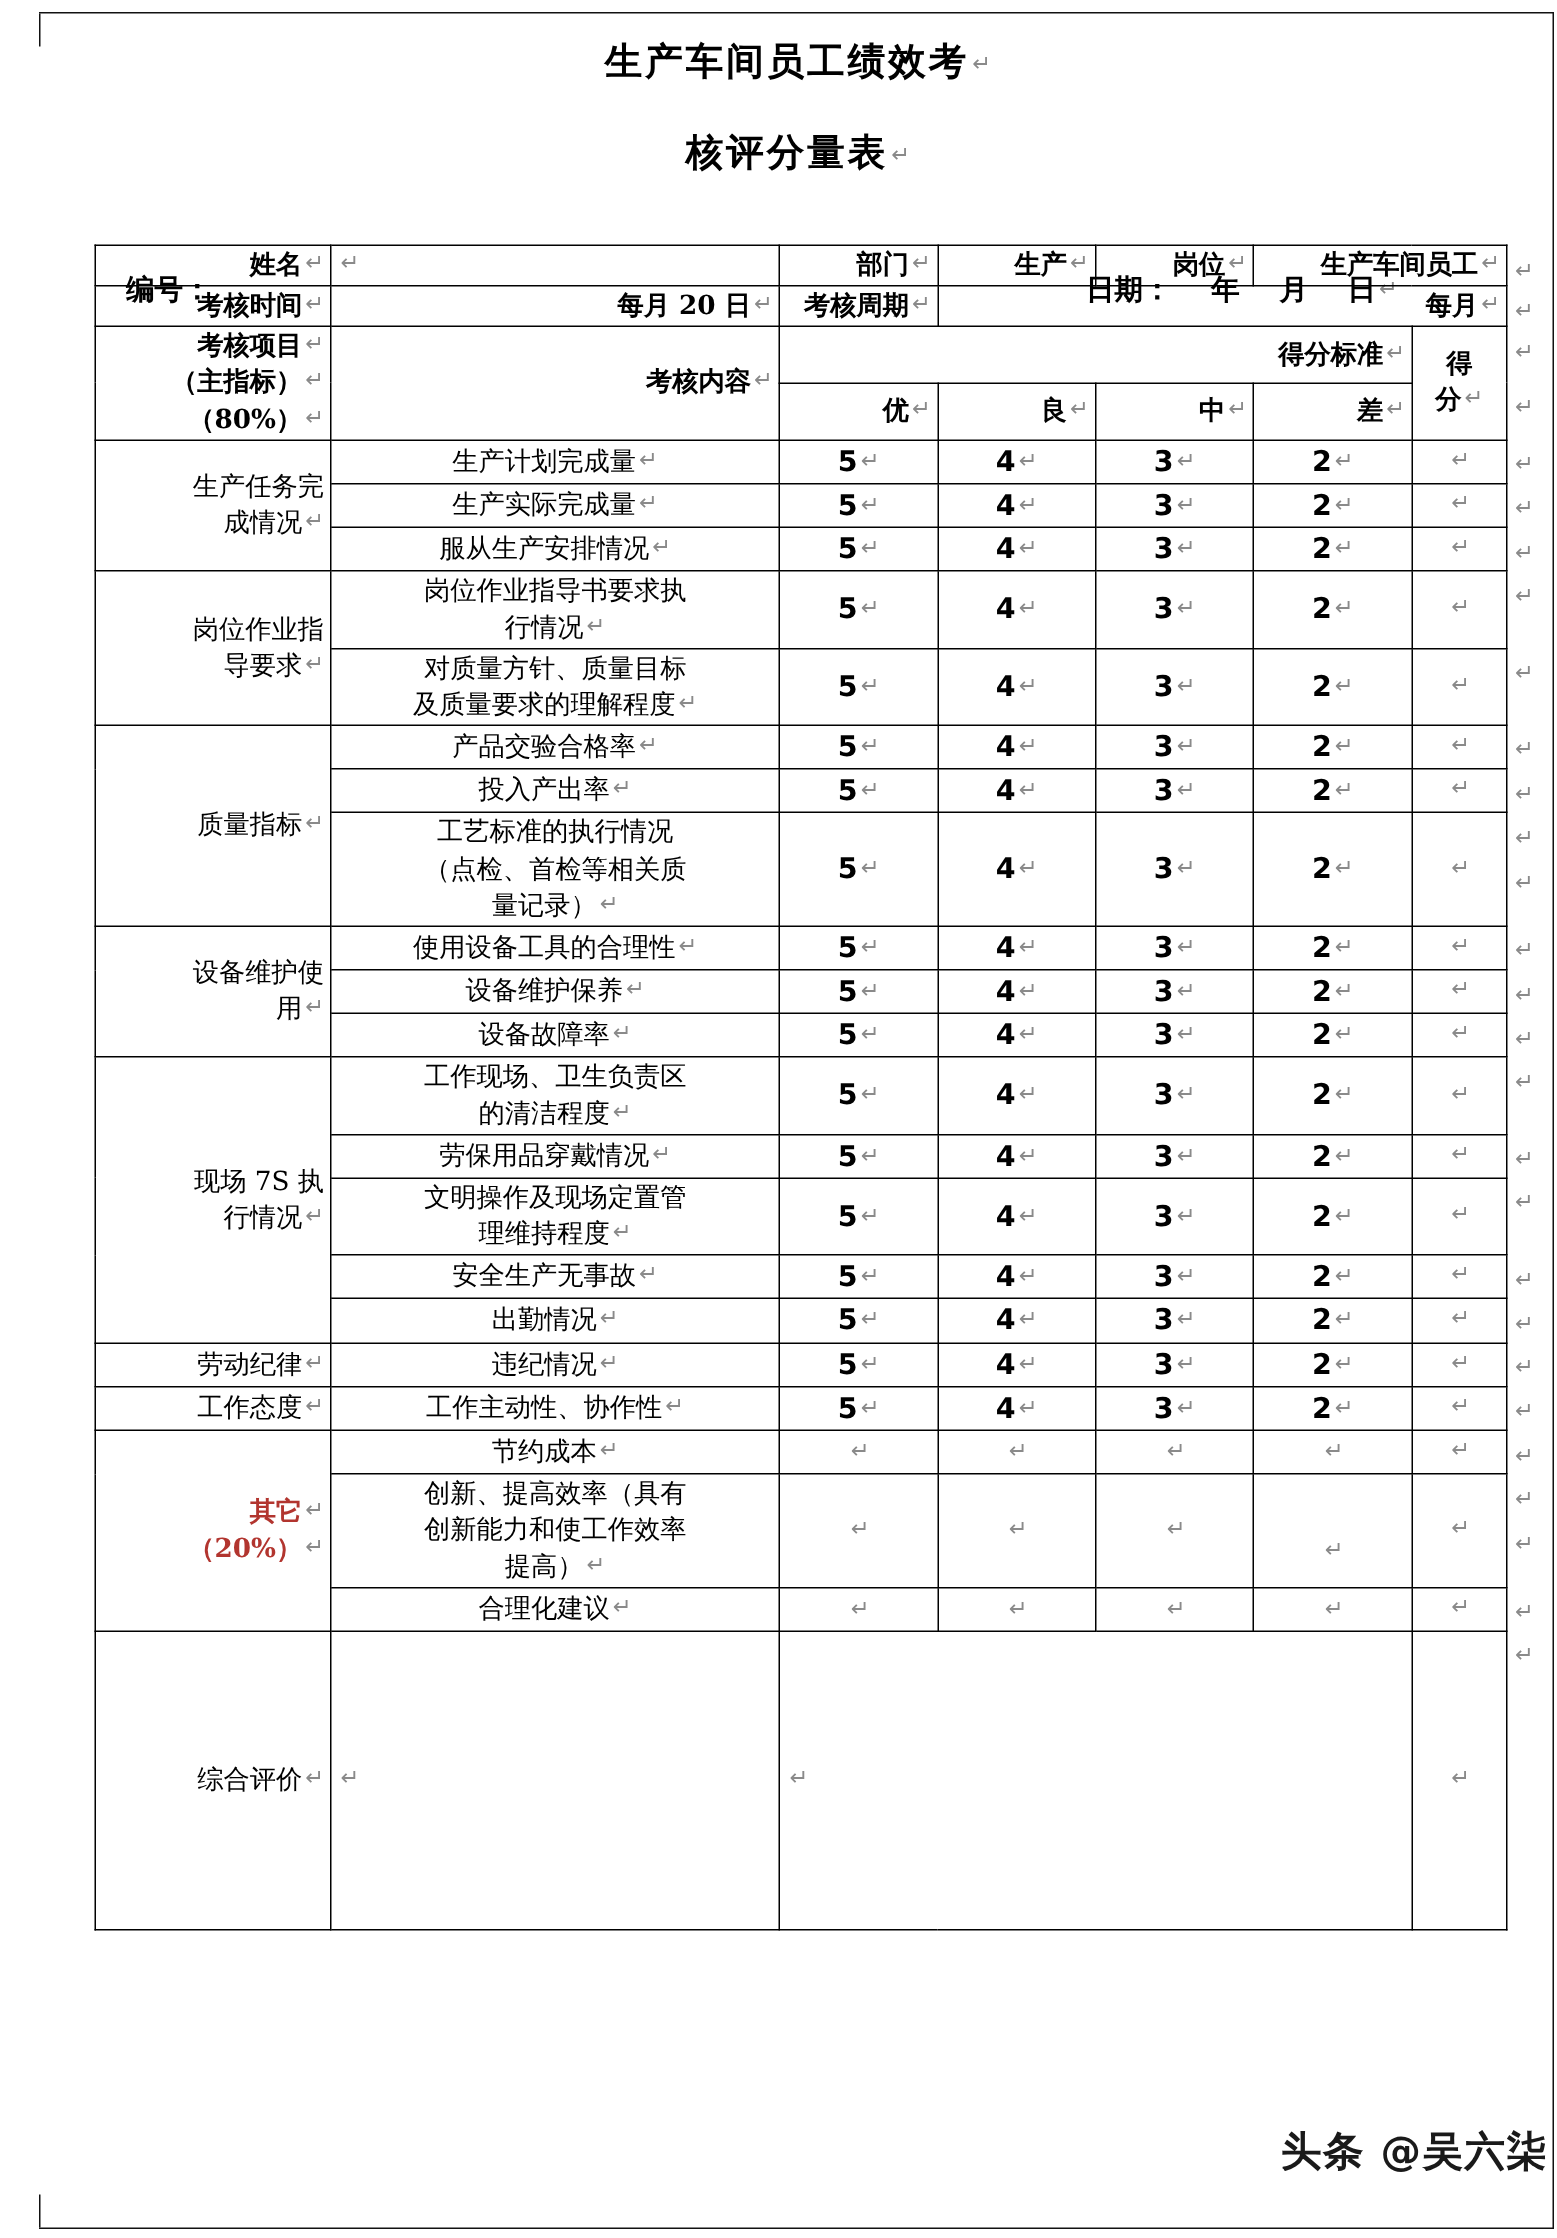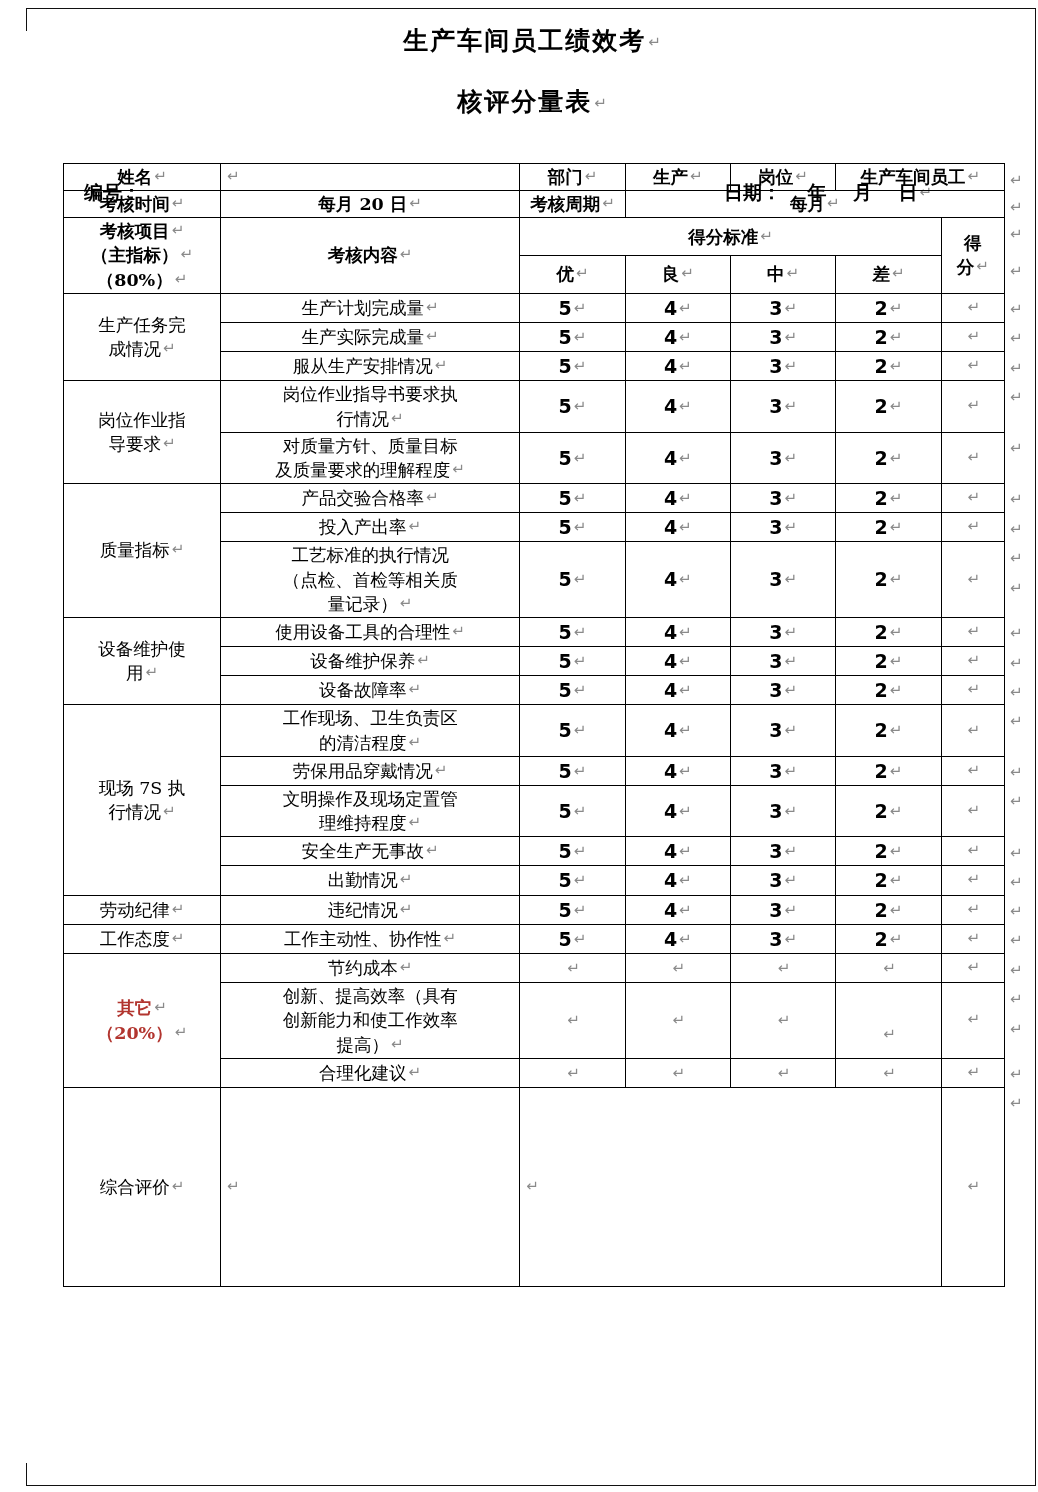--- a/index.html
+++ b/index.html
@@ -65,21 +65,21 @@
     table-layout:fixed;
     font-size:17.5px;
     font-family:"DejaVu Serif","Liberation Serif",serif;
   }
   table.form td{
     border:1.2px solid #000;
     padding:1px 4px;
     vertical-align:middle;
     line-height:1.38;
   }
-  .c-center{text-align:center;}
+  .c-center{text-align:right;}
   .c-left{text-align:center;}
   .b{font-weight:bold;}
   .num{font-size:19px;font-weight:bold;text-align:center;font-family:"DejaVu Sans",sans-serif;}
   .vstack{line-height:1.15;margin-top:30px;}
   .red{color:#b2352f;font-weight:bold;}
   .topalign{vertical-align:top;}
   .score-head{
     text-align:center;font-weight:bold;line-height:1.1;
   }
   .mark-only{text-align:center;}
@@ -364,13 +364,14 @@
       <div style="top: 711.938px;">↵</div>
       <div style="top: 741.156px;">↵</div>
       <div style="top: 770.375px;">↵</div>
       <div style="top: 799.594px;">↵</div>
       <div style="top: 828.812px;">↵</div>
       <div style="top: 858.812px;">↵</div>
       <div style="top: 904.234px;">↵</div>
       <div style="top: 933.453px;">↵</div>
     </div>
 
+  <div id="watermark">头条 @吴六柒</div>
 </div>
 
 </body></html>

